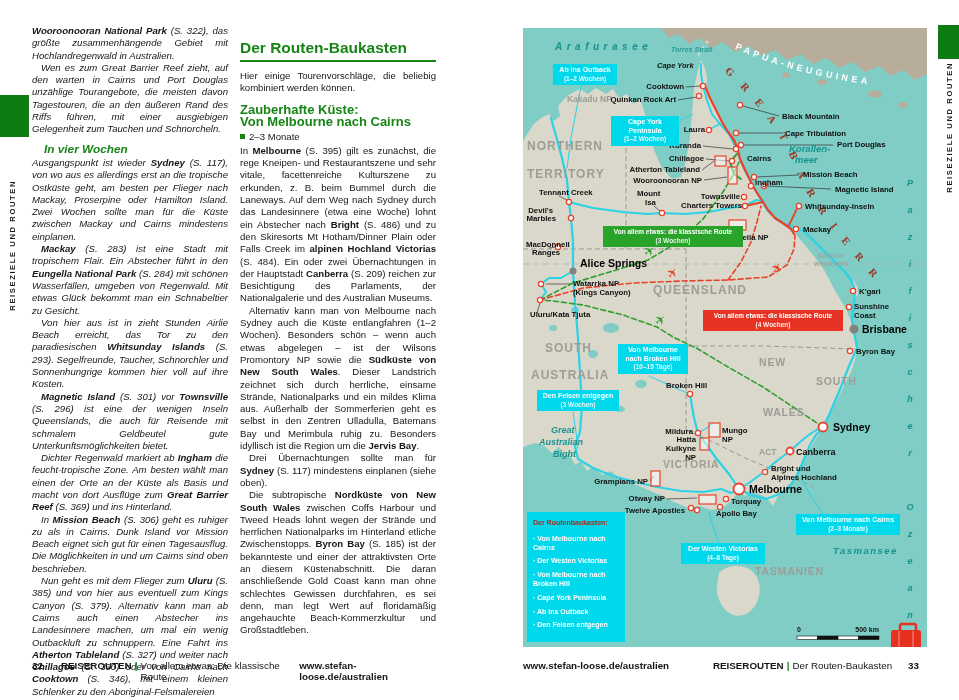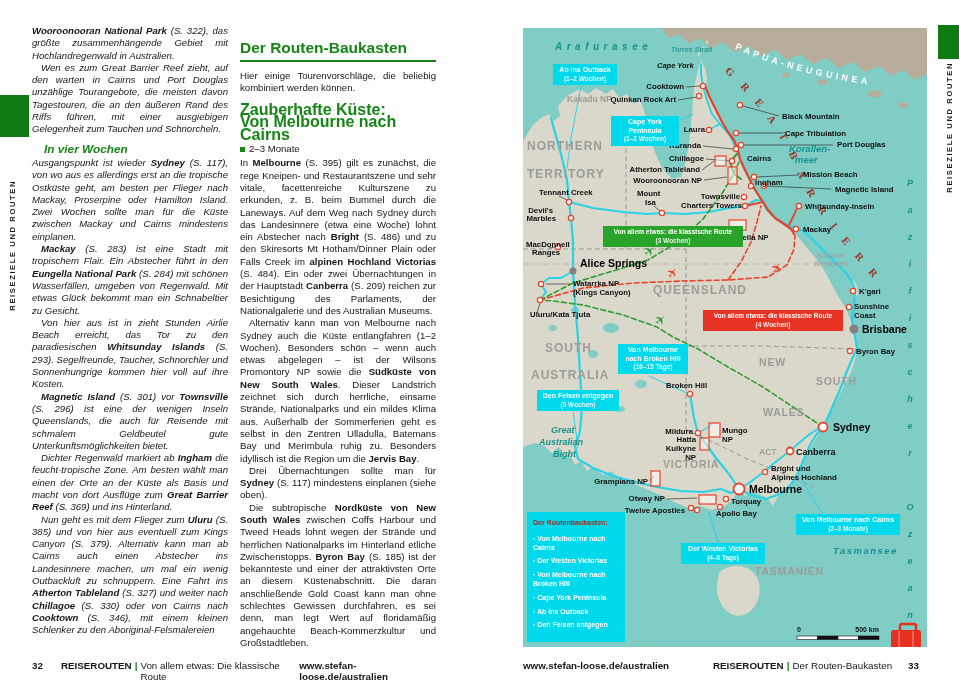--- a/index.html
+++ b/index.html
@@ -18,21 +18,21 @@
   
   .col{position:absolute;top:25px;width:196px;font-size:9.6px;line-height:12.3px;
        text-align:justify;hyphens:auto;-webkit-hyphens:auto;}
   .col1{left:32px;font-style:italic;}
   .col2{left:240px;}
   .col p{margin:0;}
   .col p.ind{text-indent:9px;}
   .h1{color:#168516;font-size:15.5px;font-weight:bold;line-height:17px;margin:14px 0 0;text-align:left;}
   .h1rule{height:2px;background:#168516;margin:4px 0 8px;}
   .h2{color:#168516;font-size:11.8px;font-weight:bold;margin:7px 12px 2px;text-align:left;}
-  .h3{color:#168516;font-size:16px;font-weight:bold;line-height:12.5px;margin:9px 0 2px;text-align:left;}
+  .h3{color:#168516;font-size:13px;font-weight:bold;line-height:12.5px;margin:9px 0 2px;text-align:left;}
   .bullet{display:flex;align-items:center;gap:4px;margin:1px 0 2px;text-align:left;}
   .bullet .sq{width:5px;height:5px;background:#168516;flex:0 0 auto;}
 
   
   .foot{position:absolute;top:660px;font-size:9.8px;display:flex;align-items:baseline;}
   .footL{left:32px;width:405px;}
   .footR{left:523px;width:396px;}
   .foot .b{font-weight:bold;}
   .foot .gsep{color:#168516;font-weight:bold;padding:0 3px;}
   .foot .sp{margin-left:18px;}
@@ -85,20 +85,21 @@
 
 <div class="col col1" id="col1">
     <p><b>Wooroonooran National Park</b><span> (S. 322), das größte zusammenhängende Gebiet mit Hochlandregenwald in Australien.</span></p>
     <p class="ind"><span>Wen es zum Great Barrier Reef zieht, auf den warten in Cairns und Port Douglas unzählige Tourangebote, die meisten davon Tagestouren, die an den äußeren Rand des Riffs führen, mit einer ausgiebigen Gelegenheit zum Tauchen und Schnorcheln.</span></p>
     <div class="h2">In vier Wochen</div>
     <p><span>Ausgangspunkt ist wieder </span><b>Sydney</b><span> (S. 117), von wo aus es allerdings erst an die tropische Ostküste geht, am besten per Flieger nach Mackay, Proserpine oder Hamilton Island. Zwei Wochen sollte man für die Küste zwischen Mackay und Cairns mindestens einplanen.</span></p>
     <p class="ind"><b>Mackay</b><span> (S. 283) ist eine Stadt mit tropischem Flair. Ein Abstecher führt in den </span><b>Eungella National Park</b><span> (S. 284) mit schönen Wasserfällen, umgeben von Regenwald. Mit etwas Glück bekommt man ein Schnabeltier zu Gesicht.</span></p>
     <p class="ind"><span>Von hier aus ist in zieht Stunden Airlie Beach erreicht, das Tor zu den paradiesischen </span><b>Whitsunday Islands</b><span> (S. 293). Segelfreunde, Taucher, Schnorchler und Sonnenhungrige kommen hier voll auf ihre Kosten.</span></p>
     <p class="ind"><b>Magnetic Island</b><span> (S. 301) vor </span><b>Townsville</b><span> (S. 296) ist eine der wenigen Inseln Queenslands, die auch für Reisende mit schmalem Geldbeutel gute Unterkunftsmöglichkeiten bietet.</span></p>
     <p class="ind"><span>Dichter Regenwald markiert ab </span><b>Ingham</b><span> die feucht-tropische Zone. Am besten wählt man einen der Orte an der Küste als Basis und macht von dort Ausflüge zum </span><b>Great Barrier Reef</b><span> (S. 369) und ins Hinterland.</span></p>
+    <p class="ind"><span>In </span><b>Mission Beach</b><span> (S. 306) geht es ruhiger zu als in Cairns. Dunk Island vor Mission Beach eignet sich gut für einen Tagesausflug. Die Möglichkeiten in und um Cairns sind oben beschrieben.</span></p>
     <p class="ind"><span>Nun geht es mit dem Flieger zum </span><b>Uluru</b><span> (S. 385) und von hier aus eventuell zum Kings Canyon (S. 379). Alternativ kann man ab Cairns auch einen Abstecher ins Landesinnere machen, um mal ein wenig Outbackluft zu schnuppern. Eine Fahrt ins </span><b>Atherton Tableland</b><span> (S. 327) und weiter nach </span><b>Chillagoe</b><span> (S. 330) oder von Cairns nach </span><b>Cooktown</b><span> (S. 346), mit einem kleinen Schlenker zu den Aboriginal-Felsmalereien</span></p>
   </div>
 <div class="col col2" id="col2">
     <div class="h1">Der Routen-Baukasten</div>
     <div class="h1rule"></div>
     <p><span>Hier einige Tourenvorschläge, die beliebig kombiniert werden können.</span></p>
     <div class="h3">
       <div>Zauberhafte Küste:</div>
       <div>Von Melbourne nach Cairns</div>
     </div>

